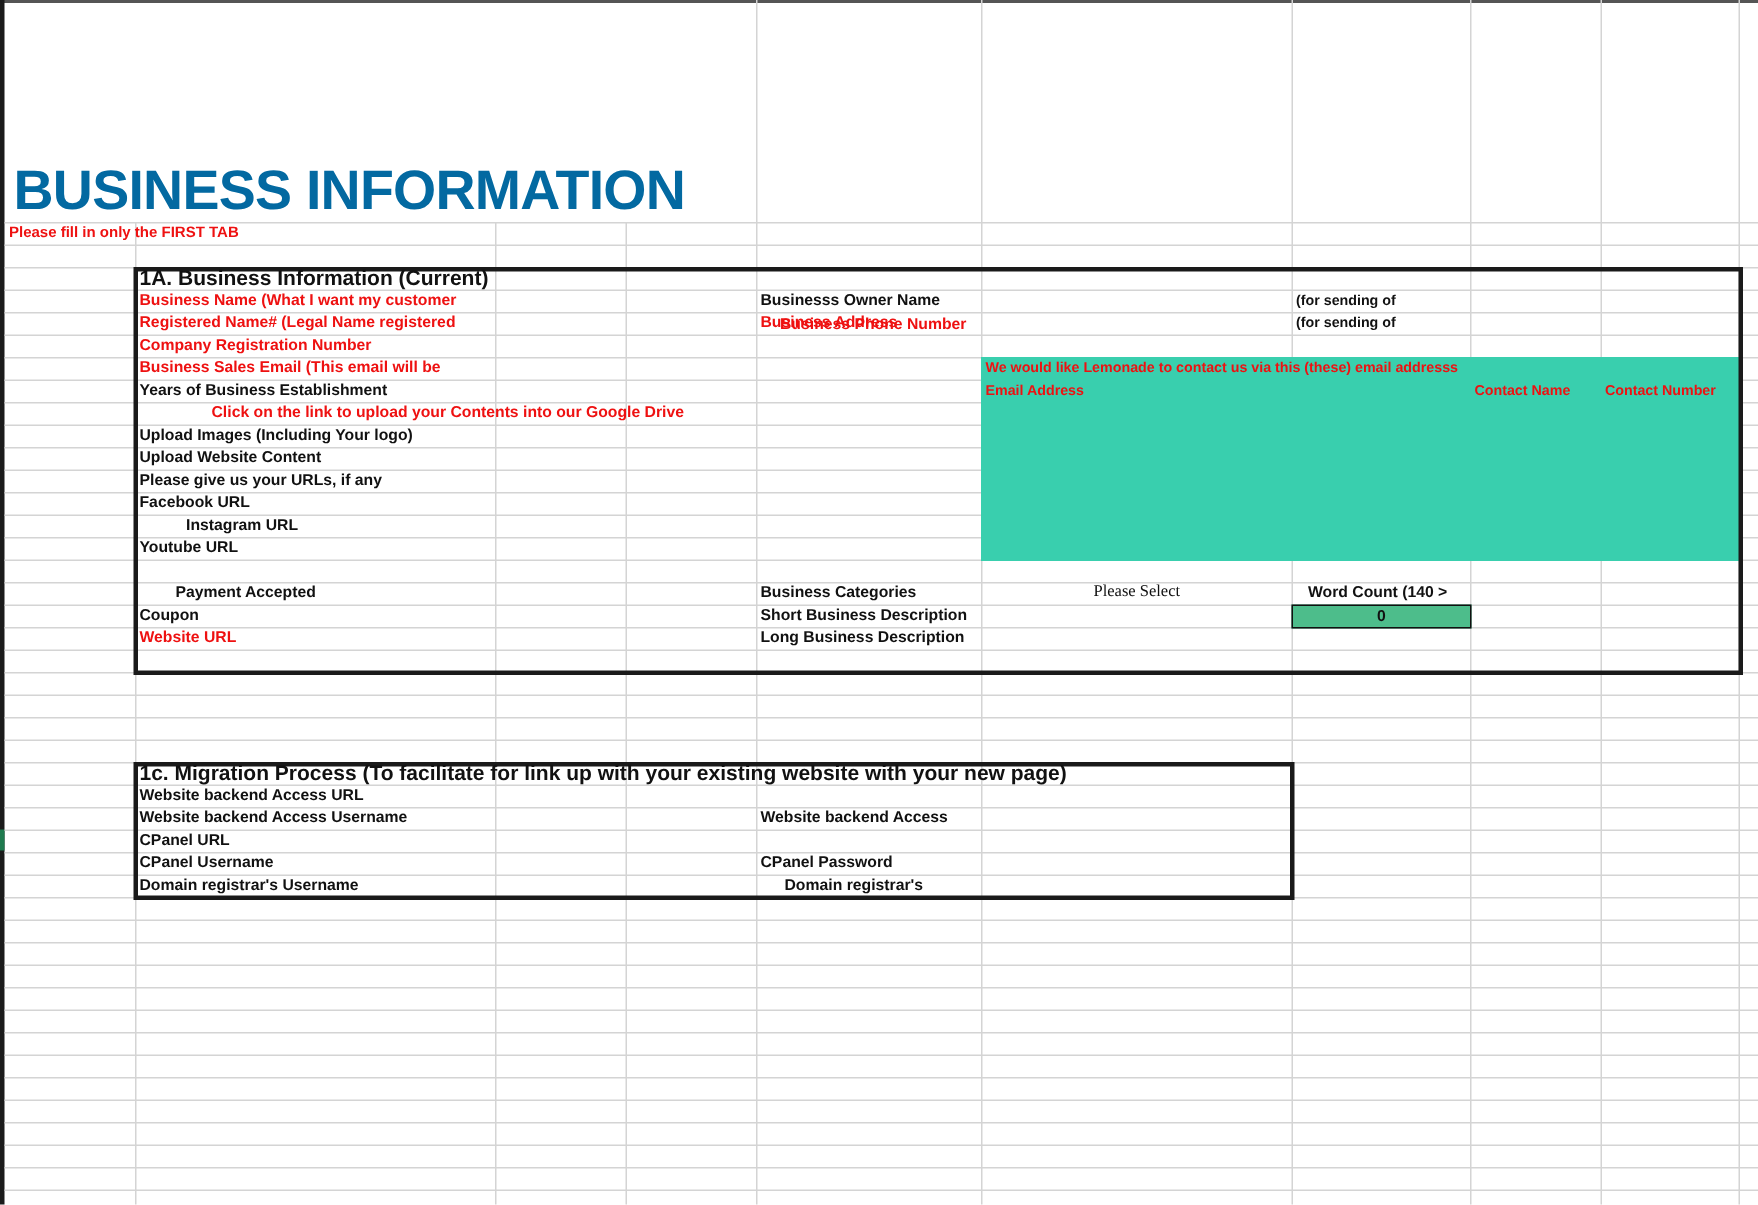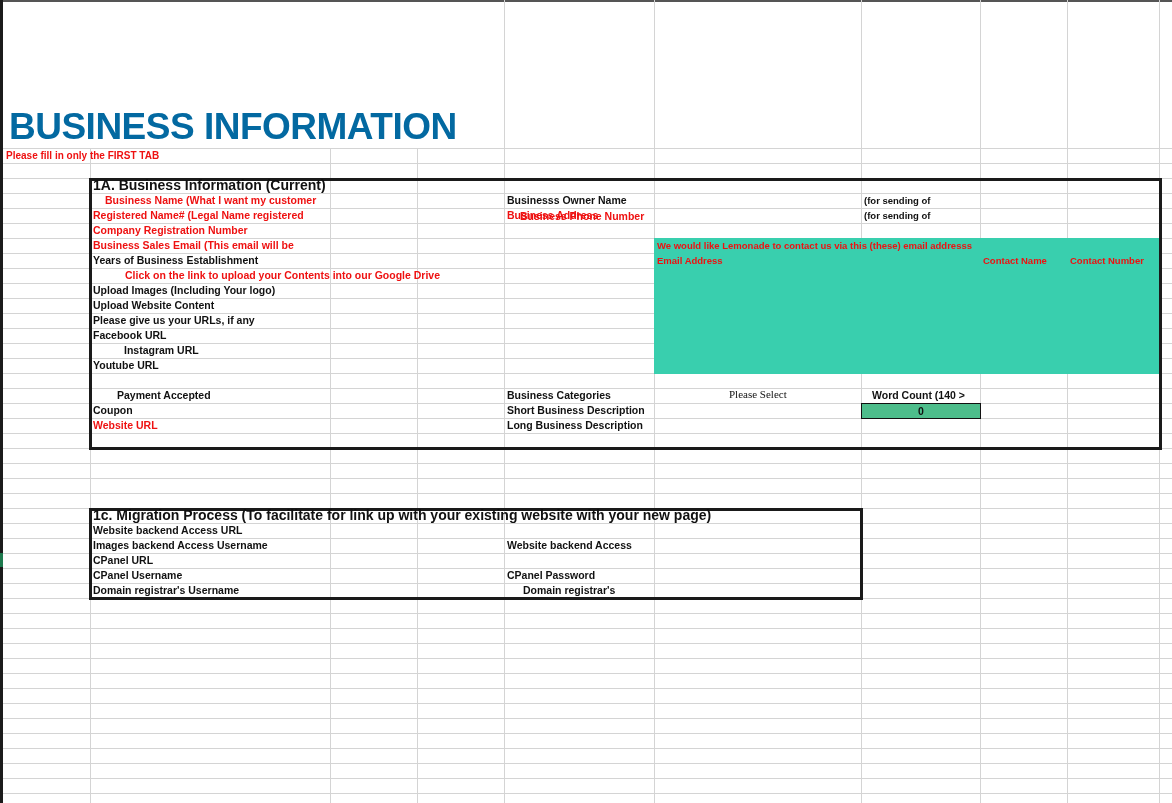--- a/index.html
+++ b/index.html
@@ -91,26 +91,26 @@
 
 <div class="teal" style="left:654px;top:238px;width:506px;height:136px;"></div>
 <div class="txt red" style="left:657px;top:238px;font-size:9.5px;">We would like Lemonade to contact us via this (these) email addresss</div>
 <div class="txt red" style="left:657px;top:253px;font-size:9.5px;">Email Address</div>
 <div class="txt red" style="left:983px;top:253px;font-size:9.5px;">Contact Name</div>
 <div class="txt red" style="left:1070px;top:253px;font-size:9.5px;">Contact Number</div>
 
 <div class="box" style="left:89px;top:178px;width:1073px;height:272px;"></div>
 <div class="section-title" style="left:93px;top:178px;">1A. Business Information (Current)</div>
 
-<div class="txt red" style="left:93px;top:193px;padding-left:12px;">Business Name (What I want my customer</div>
+<div class="txt red" style="left:93px;top:193px;">Business Name (What I want my customer</div>
 <div class="txt red" style="left:93px;top:208px;">Registered Name# (Legal Name registered</div>
 <div class="txt red" style="left:93px;top:223px;">Company Registration Number</div>
 <div class="txt red" style="left:93px;top:238px;">Business Sales Email (This email will be</div>
 <div class="txt black" style="left:93px;top:253px;">Years of Business Establishment</div>
-<div class="txt red" style="left:85px;top:268px;padding-left:40px;">Click on the link to upload your Contents into our Google Drive</div>
+<div class="txt red" style="left:101px;top:268px;padding-left:40px;">Click on the link to upload your Contents into our Google Drive</div>
 <div class="txt black" style="left:93px;top:283px;">Upload Images (Including Your logo)</div>
 <div class="txt black" style="left:93px;top:298px;">Upload Website Content</div>
 <div class="txt black" style="left:93px;top:313px;">Please give us your URLs, if any</div>
 <div class="txt black" style="left:93px;top:328px;">Facebook URL</div>
 <div class="txt black" style="left:93px;top:343px;padding-left:31px;">Instagram URL</div>
 <div class="txt black" style="left:93px;top:358px;">Youtube URL</div>
 
 <div class="txt black" style="left:507px;top:193px;">Businesss Owner Name</div>
 <div class="txt black" style="left:864px;top:193px;font-size:9.5px;">(for sending of</div>
 <div class="txt red" style="left:507px;top:208px;">Business Address</div>
@@ -126,20 +126,20 @@
 <div class="txt black" style="left:507px;top:418px;">Long Business Description</div>
 
 <div class="txt serif black" style="left:729px;top:387px;">Please Select</div>
 <div class="txt black" style="left:872px;top:388px;">Word Count (140 &gt;</div>
 <div class="wc-cell" style="left:861px;top:403px;width:120px;height:16px;">0</div>
 
 <div class="box" style="left:89px;top:508px;width:774px;height:92px;"></div>
 <div class="section-title" style="left:93px;top:508px;">1c. Migration Process (To facilitate for link up with your existing website with your new page)</div>
 
 <div class="txt black" style="left:93px;top:523px;">Website backend Access URL</div>
-<div class="txt black" style="left:93px;top:538px;">Images backend Access Username</div>
+<div class="txt black" style="left:93px;top:538px;">Website backend Access Username</div>
 <div class="txt black" style="left:93px;top:553px;">CPanel URL</div>
 <div class="txt black" style="left:93px;top:568px;">CPanel Username</div>
 <div class="txt black" style="left:93px;top:583px;">Domain registrar's Username</div>
 
 <div class="txt black" style="left:507px;top:538px;">Website backend Access</div>
 <div class="txt black" style="left:507px;top:568px;">CPanel Password</div>
 <div class="txt black" style="left:507px;top:583px;padding-left:16px;">Domain registrar's</div>
 
 </body></html>

